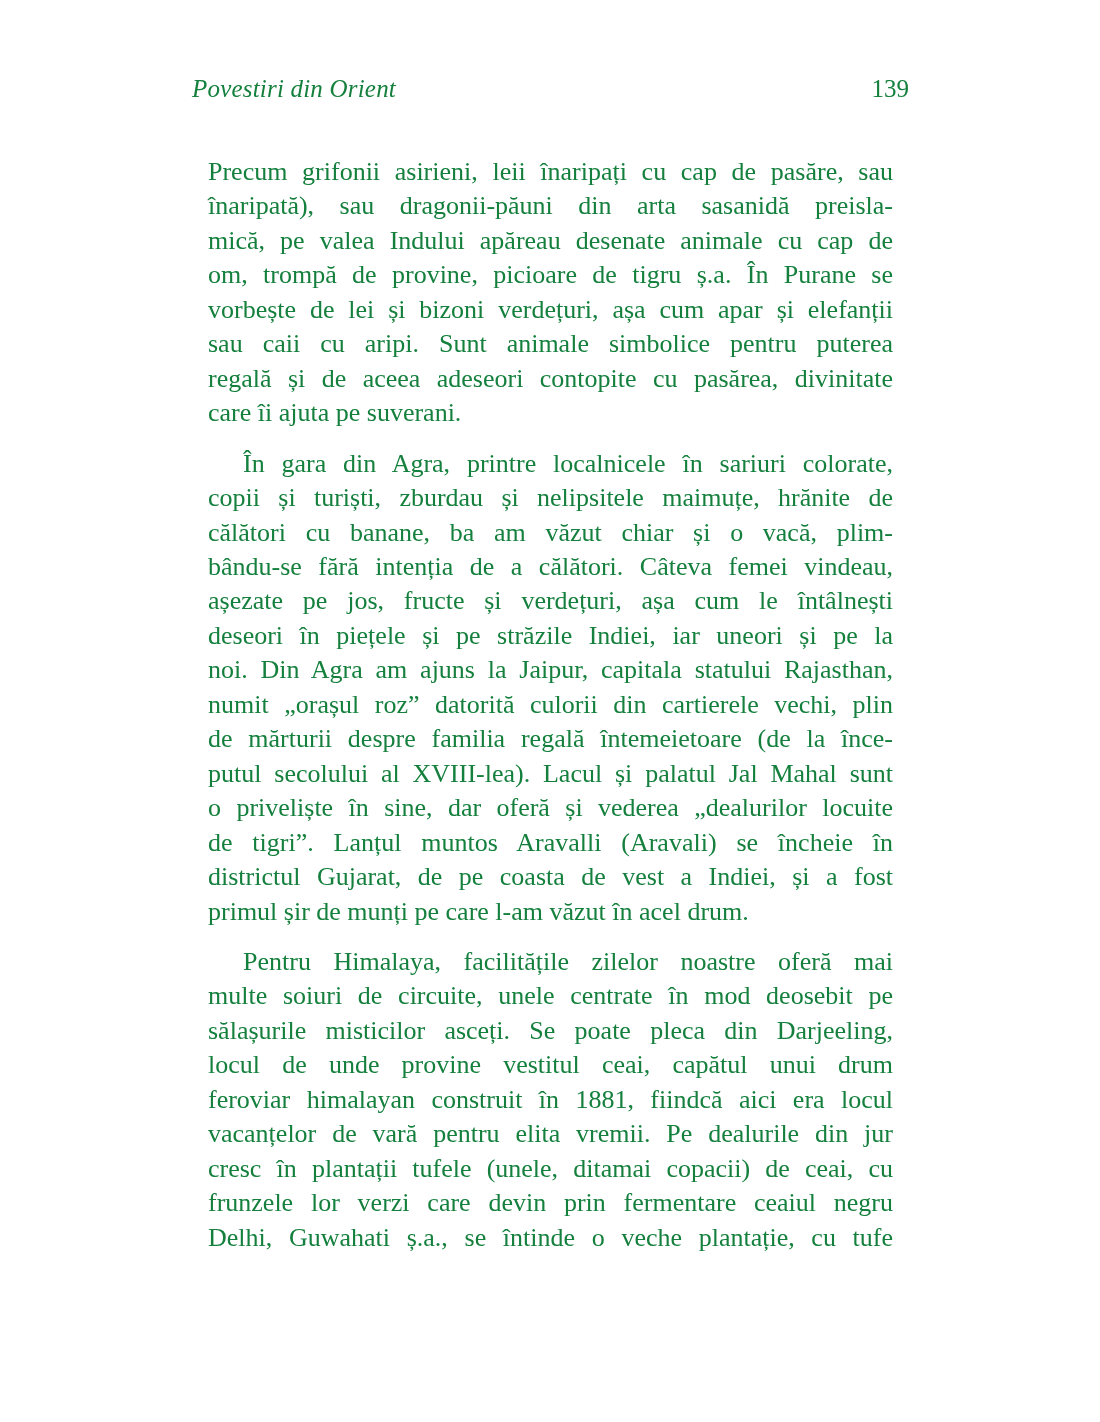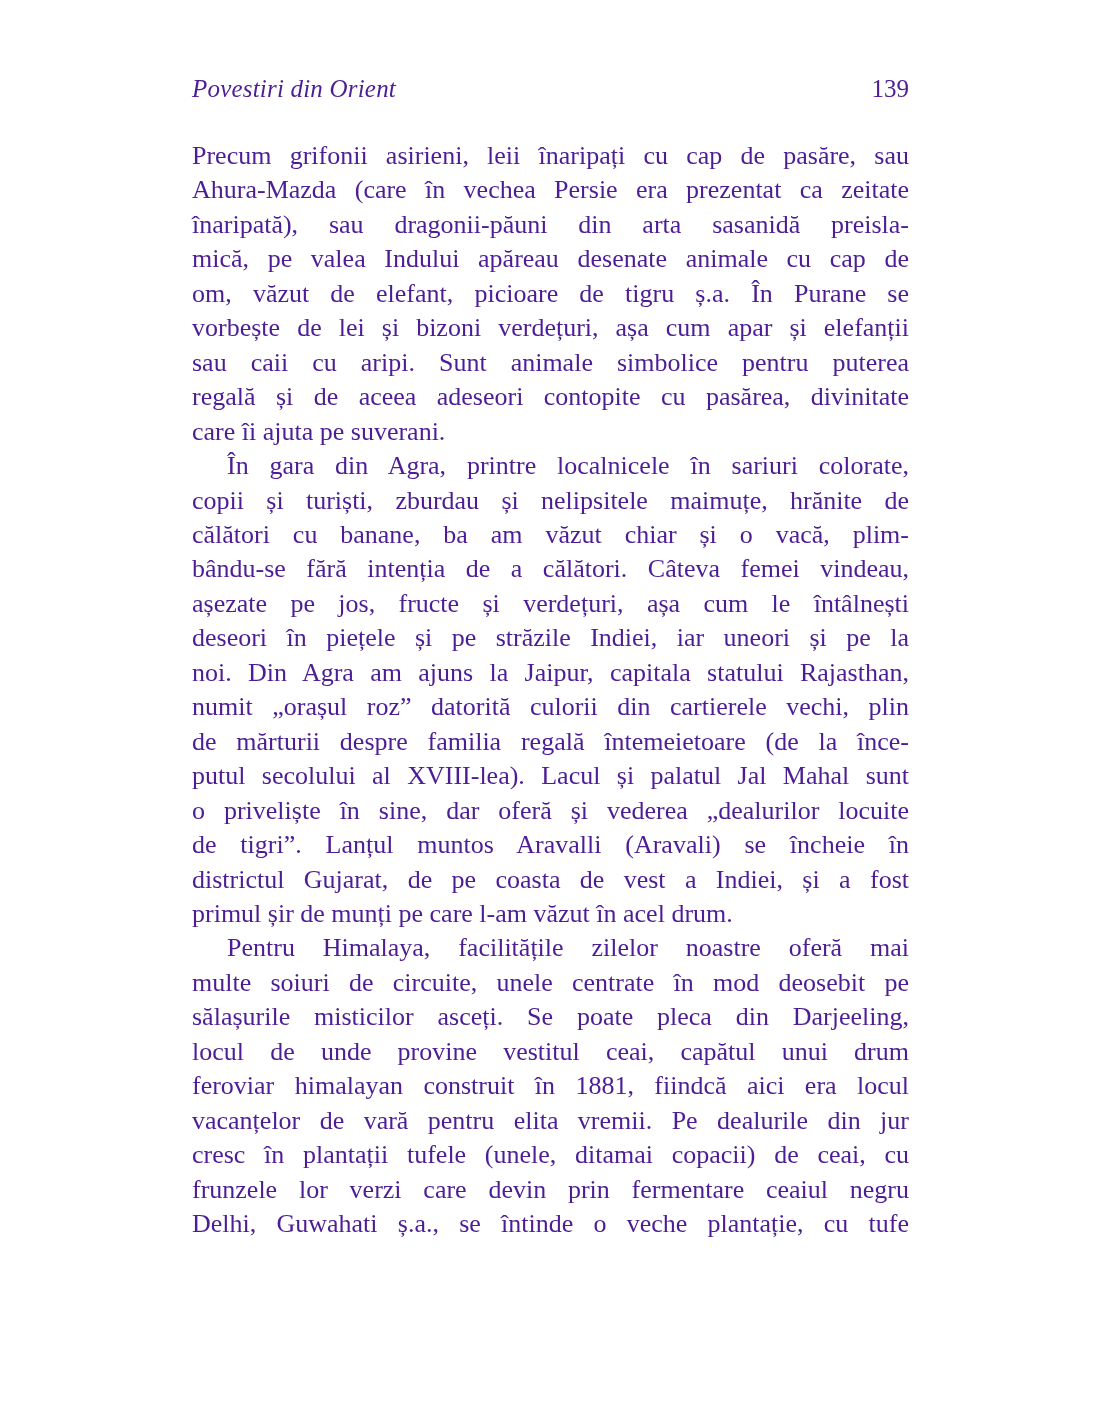--- a/index.html
+++ b/index.html
@@ -5,21 +5,21 @@
   html, body {
     margin: 0;
     padding: 0;
     background: #ffffff;
   }
   .page {
     position: relative;
     width: 1100px;
     height: 1350px;
     background: #ffffff;
-    color: #4c1d95;
+    color: #15803d;
     font-family: "Liberation Serif", "DejaVu Serif", serif;
     overflow: hidden;
   }
   .running-header {
     position: absolute;
     left: 192px;
     top: 74px;
     width: 717px;
     display: flex;
     justify-content: space-between;
@@ -38,21 +38,21 @@
     position: absolute;
     left: 192px;
     top: 139px;
     width: 717px;
     font-size: 26px;
     line-height: 34.45px;
     text-align: justify;
     text-justify: inter-word;
   }
   .para {
-    margin: 0;
+    margin: 16px;
     padding: 0;
   }
   .para.indent .line:first-child {
     text-indent: 35px;
   }
   .line {
     text-align: justify;
     text-align-last: justify;
     white-space: normal;
   }
@@ -67,24 +67,23 @@
 
 <div class="page">
   <header class="running-header">
     <span class="header-title">Povestiri din Orient</span>
     <span class="page-number">139</span>
   </header>
 
   <main class="body-text" id="body-text">
       <div class="para">
         <div class="line">Precum grifonii asirieni, leii înaripați cu cap de pasăre, sau</div>
-        <div class="line">Ahura-Mazda (care în vechea Persie era prezentat ca zeitate</div>
         <div class="line">înaripată), sau dragonii-păuni din arta sasanidă preisla-</div>
         <div class="line">mică, pe valea Indului apăreau desenate animale cu cap de</div>
-        <div class="line"><span class="">om, văzut de elefant, picioare de tigru ș.a. În </span><span class="italic">Purane</span><span class=""> se</span></div>
+        <div class="line"><span class="">om, trompă de provine, picioare de tigru ș.a. În </span><span class="italic">Purane</span><span class=""> se</span></div>
         <div class="line">vorbește de lei și bizoni verdețuri, așa cum apar și elefanții</div>
         <div class="line">sau caii cu aripi. Sunt animale simbolice pentru puterea</div>
         <div class="line">regală și de aceea adeseori contopite cu pasărea, divinitate</div>
         <div class="line last">care îi ajuta pe suverani.</div>
       </div>
       <div class="para indent">
         <div class="line">În gara din Agra, printre localnicele în sariuri colorate,</div>
         <div class="line">copii și turiști, zburdau și nelipsitele maimuțe, hrănite de</div>
         <div class="line">călători cu banane, ba am văzut chiar și o vacă, plim-</div>
         <div class="line">bându-se fără intenția de a călători. Câteva femei vindeau,</div>

